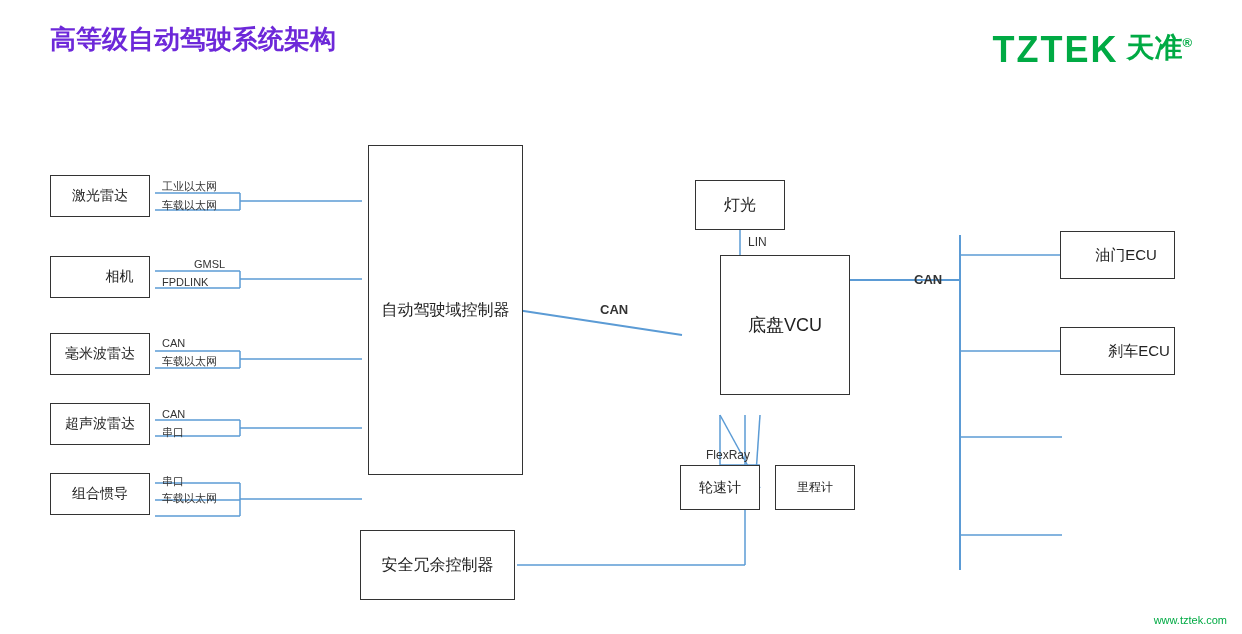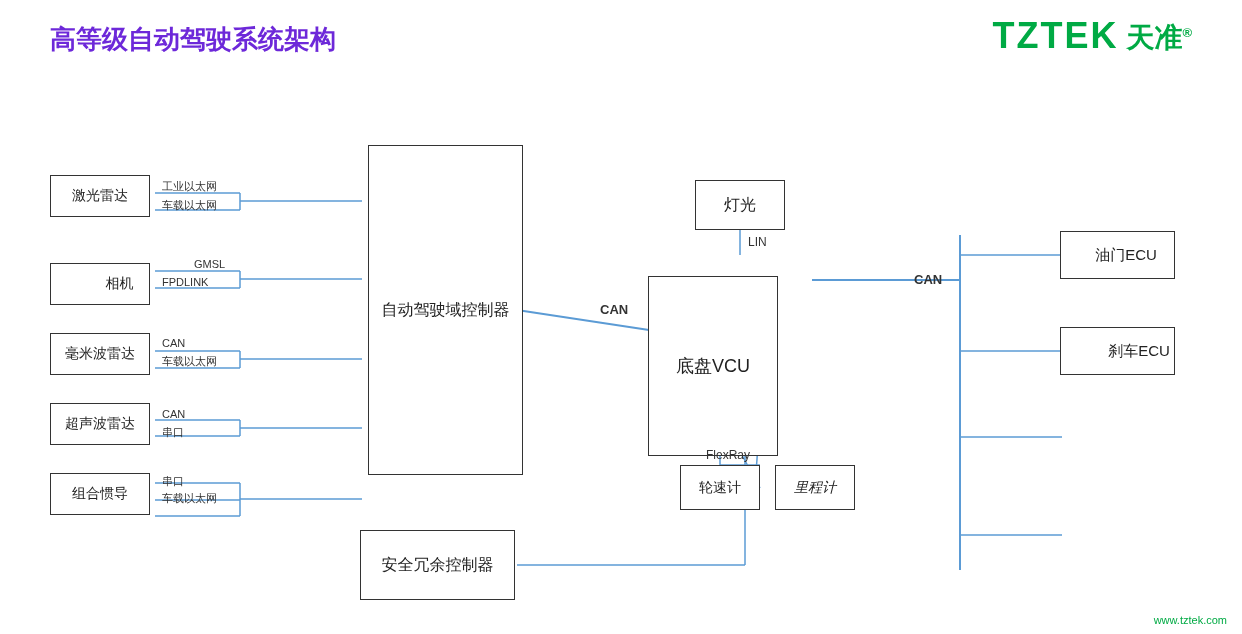--- a/index.html
+++ b/index.html
@@ -18,24 +18,24 @@
       top: 22px;
       left: 50px;
       font-size: 26px;
       font-weight: bold;
       color: #6d28d9;
     }
 
     
     .logo-area {
       position: absolute;
-      top: 15px;
+      top: 29px;
       right: 50px;
       display: flex;
-      align-items: flex-end;
+      align-items: flex-start;
     }
     .logo-text {
       font-size: 36px;
       font-weight: 900;
       color: #00aa44;
       letter-spacing: 2px;
       font-family: Arial, sans-serif;
     }
     .logo-cn {
       font-size: 28px;
@@ -89,25 +89,24 @@
       width: 155px;
       height: 70px;
       font-size: 16px;
       left: 360px;
       top: 450px;
     }
 
     
     .chassis-vcu {
       width: 130px;
-      height: 180px;
+      height: 140px;
       font-size: 18px;
-      left: 648px;
+      left: 720px;
       top: 175px;
-      margin-top: 21px;
     }
 
     
     .light-box {
       width: 90px;
       height: 50px;
       font-size: 16px;
       left: 695px;
       top: 100px;
     }
@@ -116,24 +115,23 @@
     .speed-box {
       width: 80px;
       height: 45px;
       font-size: 14px;
       left: 680px;
       top: 385px;
     }
     .odometer-box {
       width: 80px;
       height: 45px;
-      font-size: 14px;
+      font-size: 12px;
       left: 775px;
       top: 385px;
-      font-style: italic;
     }
 
     
     .ecu-box {
       width: 115px;
       height: 48px;
       font-size: 15px;
       left: 1060px;
     }
 
@@ -228,21 +226,21 @@
 
     <line x1="720" y1="335" x2="760" y2="408" stroke="#5b9bd5" stroke-width="1.5"></line>
     <line x1="760" y1="335" x2="755" y2="408" stroke="#5b9bd5" stroke-width="1.5"></line>
   </svg>
 
   <div class="box sensor-box" style="left:50px; top:95px;">
     
     激光雷达
   </div>
 
-  <div class="box sensor-box" style="left:50px; top:183px;padding-left:39px;">相机</div>
+  <div class="box sensor-box" style="left:50px; top:176px;padding-left:39px;">相机</div>
 
   <div class="box sensor-box" style="left:50px; top:253px;">毫米波雷达</div>
 
   <div class="box sensor-box" style="left:50px; top:323px;">超声波雷达</div>
 
   <div class="box sensor-box" style="left:50px; top:393px;">组合惯导</div>
 
   <div class="conn-label" style="left:162px; top:99px;">工业以太网</div>
   <div class="conn-label" style="left:162px; top:118px;">车载以太网</div>
 

